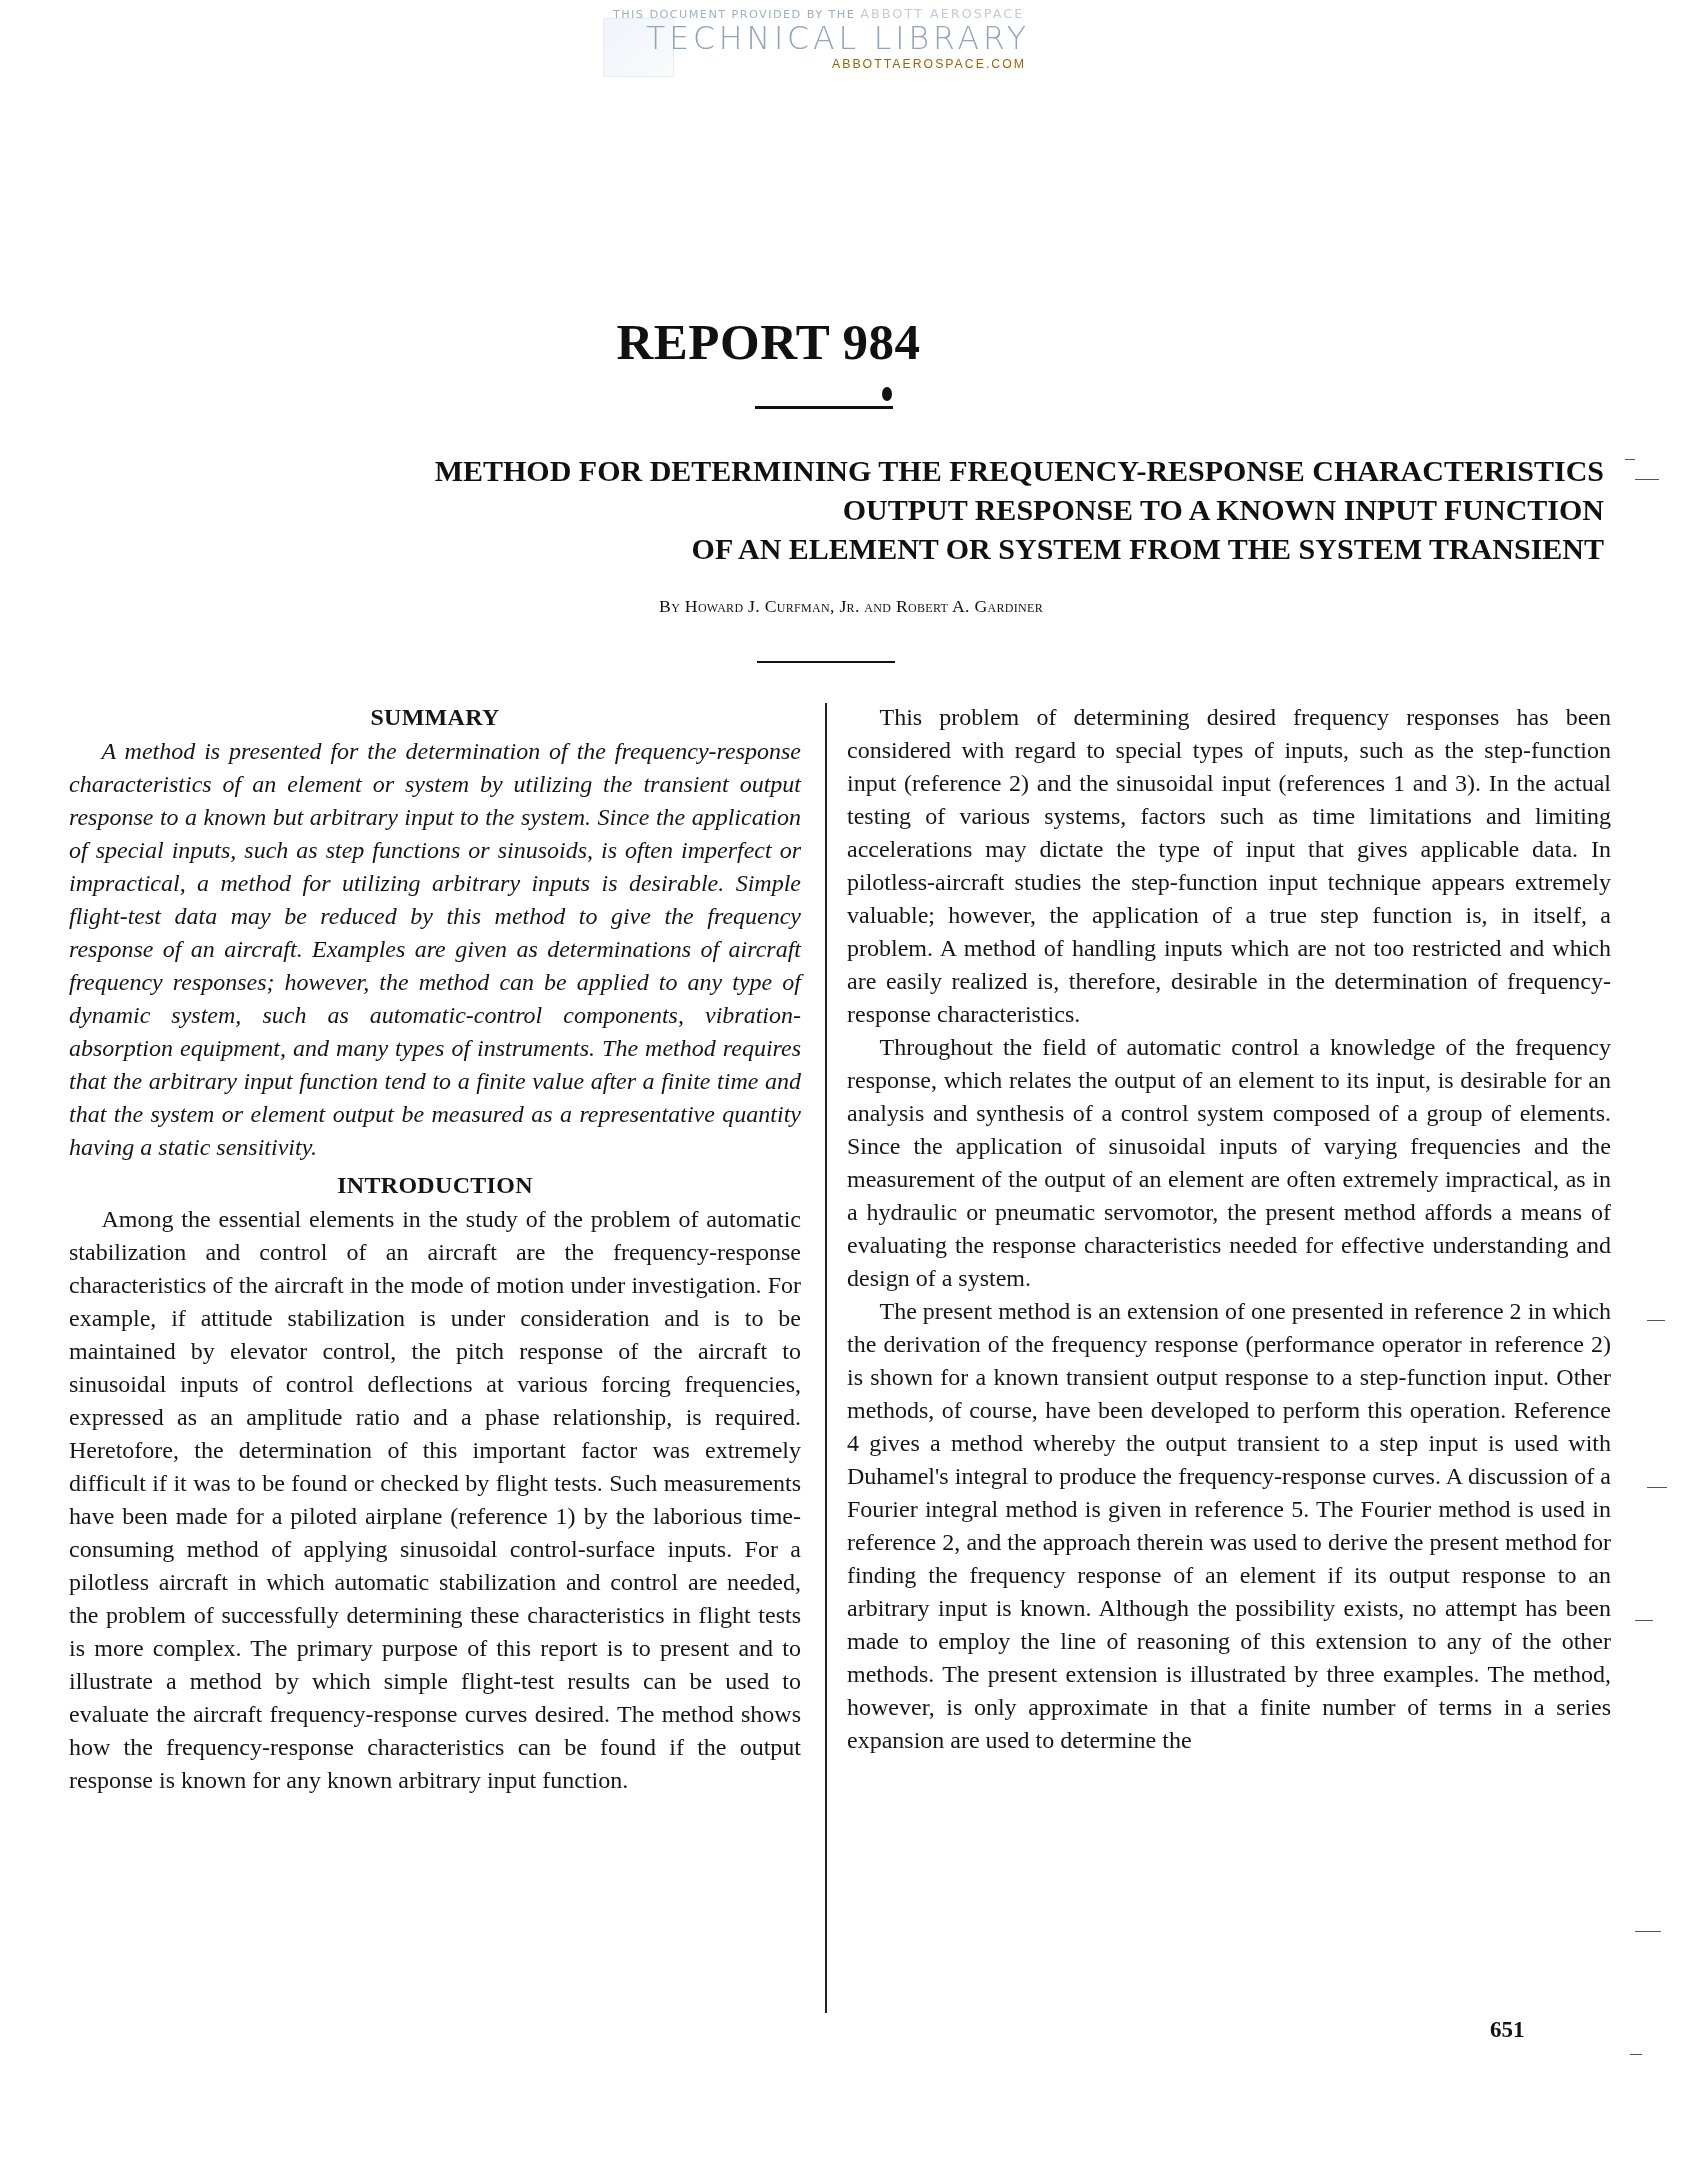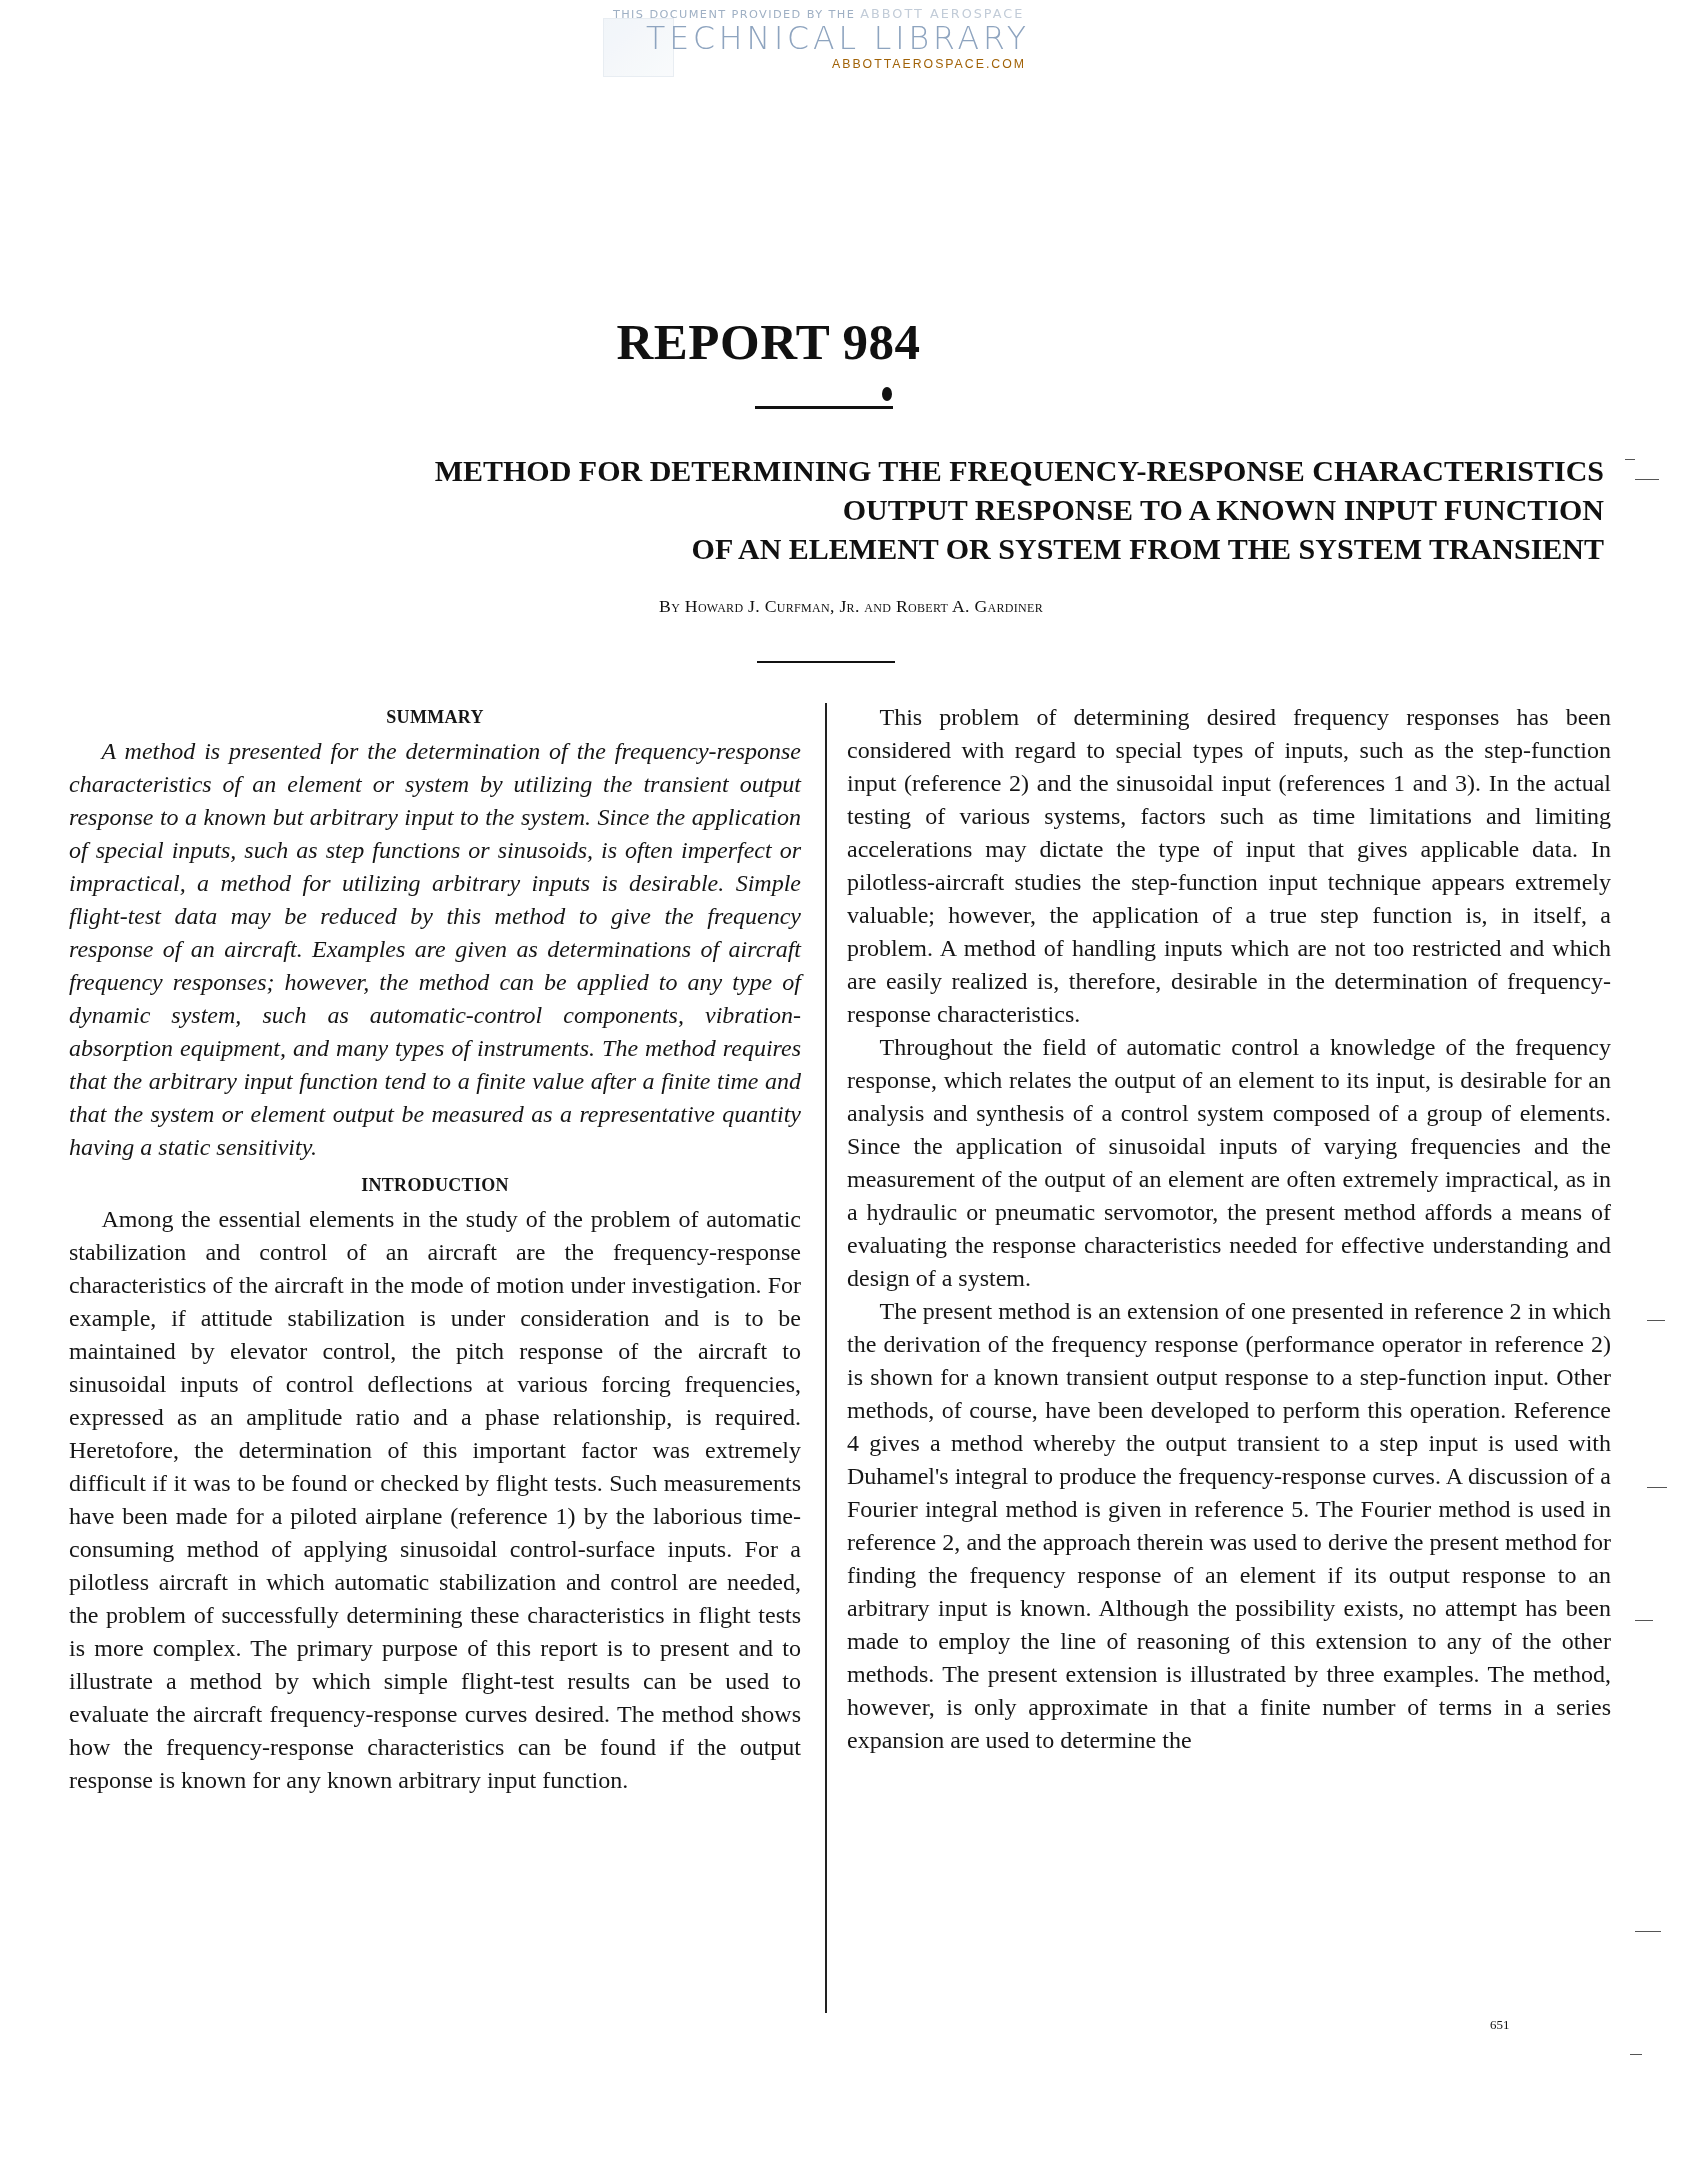--- a/index.html
+++ b/index.html
@@ -27,28 +27,28 @@
     font-family: "Liberation Serif", serif; font-weight: bold; font-size: 30px; line-height: 39px; color: #111; }
   .authors { position: absolute; left: 0; width: 1702px; top: 596px; text-align: center;
     font-family: "Liberation Serif", serif; font-size: 17.7px; color: #111; font-variant: small-caps; letter-spacing: 0.3px; }
   .authors-rule { position: absolute; left: 757px; top: 661px; width: 138px; height: 2px; background: #111; }
 
   .col { position: absolute; top: 701px; font-family: "Liberation Serif", serif; font-size: 24px;
     line-height: 33px; text-align: justify; color: #161616; }
   .col-left { left: 69px; width: 732px; }
   .col-right { left: 847px; width: 764px; top: 701px; }
   .col p { margin: 0; text-indent: 32.5px; }
-  .section-heading { text-align: center; font-weight: bold; font-size: 18px; line-height: 33px; margin: 0 0 1px 0; letter-spacing: 0.3px; }
+  .section-heading { text-align: center; font-weight: bold; font-size: 24px; line-height: 33px; margin: 0 0 1px 0; letter-spacing: 0.3px; }
   .summary-text { font-style: italic; }
   .intro-heading { margin-top: 5px; }
 
   .col-divider { position: absolute; left: 825px; top: 703px; width: 2px; height: 1310px; background: #222; }
 
   .page-number { position: absolute; left: 1490px; top: 2017px; font-family: "Liberation Serif", serif;
-    font-weight: normal; font-size: 13px; color: #111; }
+    font-weight: bold; font-size: 23px; color: #111; }
 
   .speck { position: absolute; background: #555; height: 1px; }
 </style>
 </head>
 <body>
 
 <div class="watermark">
   <div class="wm-box"></div>
   <div class="wm-line1">
     <span>THIS DOCUMENT PROVIDED BY THE</span>

